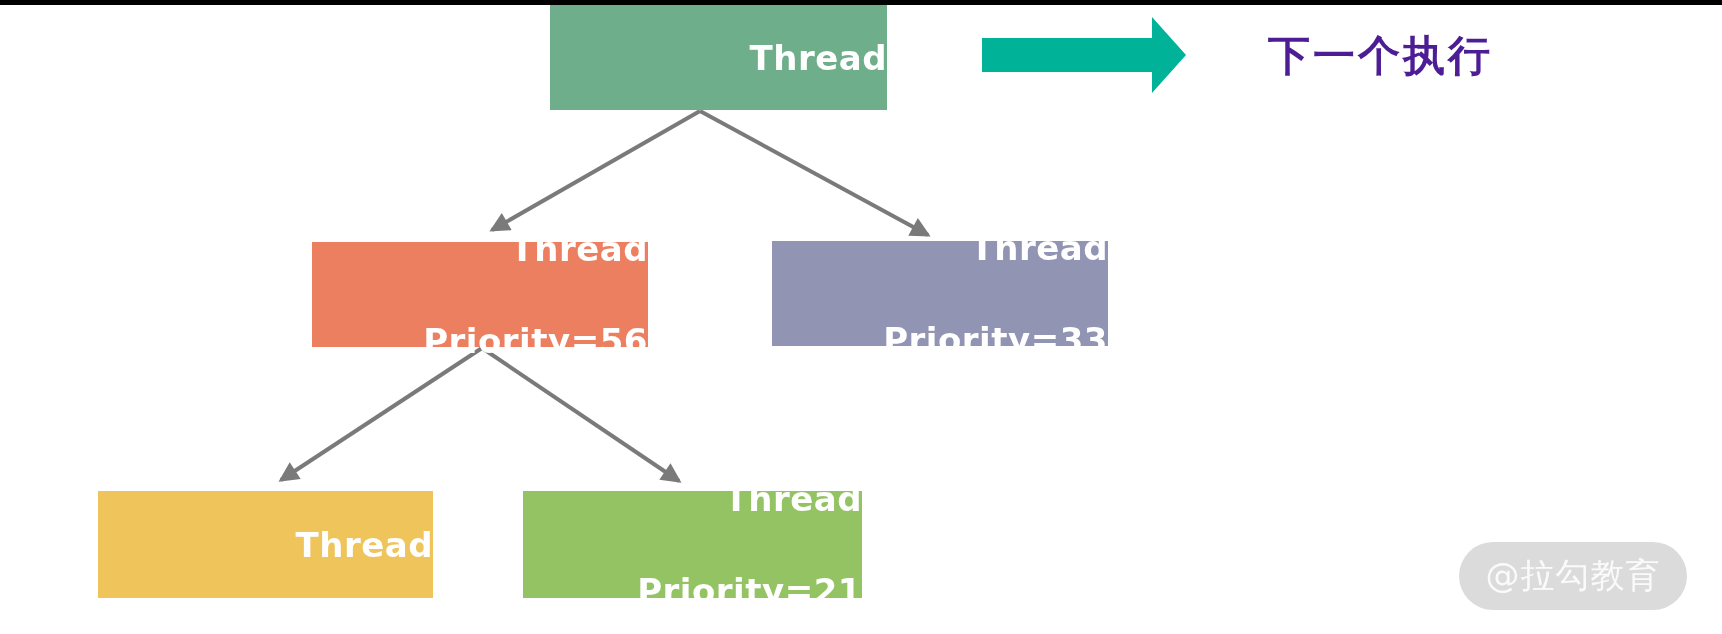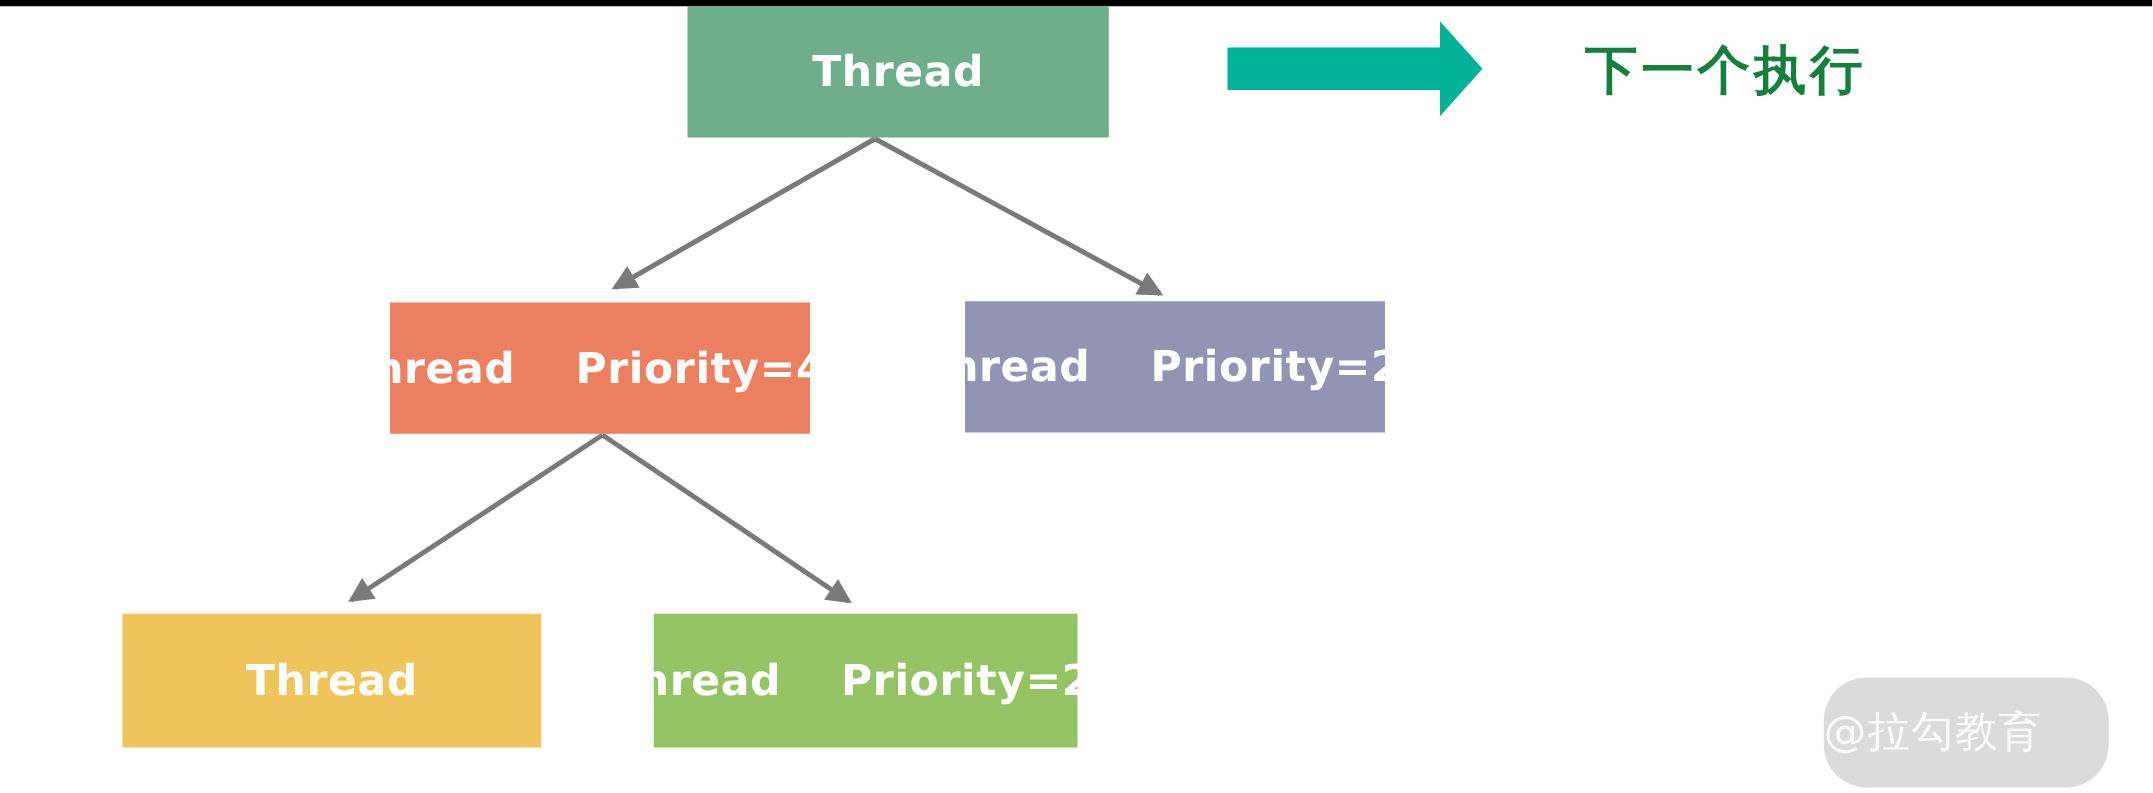--- a/index.html
+++ b/index.html
@@ -16,21 +16,22 @@
     overflow: hidden;
   }
   .top-bar {
     position: absolute;
     left: 0; top: 0;
     width: 1722px; height: 5px;
   }
   .node {
     position: absolute;
     display: flex;
-    align-items: center;
+    flex-direction: column;
+    align-items: flex-end;
     justify-content: center;
     color: #ffffff;
     font-weight: 700;
     font-size: 34px;
     line-height: 44px;
     text-align: center;
     letter-spacing: 0.5px;
     gap: 48px;
   }
   .node-root   { left: 550px; top:   5px; width: 337px; height: 105px; }
@@ -49,25 +50,25 @@
     left: 1268px; top: 28px;
     width: 210px;
     font-size: 42px;
     font-weight: 700;
     letter-spacing: 3px;
     white-space: nowrap;
   }
   .watermark {
     position: absolute;
     left: 1459px; top: 542px;
-    width: 228px; height: 88px;
+    width: 228px; height: 68px;
     border-radius: 34px;
     display: flex;
     align-items: center;
-    justify-content: flex-start;
+    justify-content: center;
     font-size: 34px;
     font-weight: 400;
     letter-spacing: 1px;
   }
 </style>
 </head>
 <body>
 
 <div id="canvas">
 
@@ -84,40 +85,40 @@
     <line x1="482" y1="348" x2="281" y2="480" stroke-width="4" marker-end="url(#arrowhead)" stroke="#7a7a7a"></line>
     <line x1="482" y1="348" x2="679" y2="481" stroke-width="4" marker-end="url(#arrowhead)" stroke="#7a7a7a"></line>
   </svg>
 
   <div class="node node-root" style="background-color: rgb(111, 174, 138);">
     <span>Thread</span>
   </div>
 
   <div class="node node-p56" style="background-color: rgb(236, 127, 96);">
     <span>Thread</span>
-    <span>Priority=43</span>
+    <span>Priority=56</span>
   </div>
 
   <div class="node node-p33" style="background-color: rgb(145, 148, 179);">
     <span>Thread</span>
-    <span>Priority=24</span>
+    <span>Priority=33</span>
   </div>
 
   <div class="node node-p12" style="background-color: rgb(238, 196, 91);">
     <span>Thread</span>
   </div>
 
   <div class="node node-p27" style="background-color: rgb(148, 195, 100);">
     <span>Thread</span>
     <span>Priority=21</span>
   </div>
 
   <svg style="position:absolute; left:0; top:0; pointer-events:none;" width="1722" height="634" viewBox="0 0 1722 634" xmlns="http://www.w3.org/2000/svg">
     <polygon points="982,38 1152,38 1152,17 1186,55 1152,93 1152,72 982,72" fill="#00b398"></polygon>
   </svg>
 
-  <div class="legend-label" style="color: #15803d;">下一个执行</div>
+  <div class="legend-label" style="color: #4c1d95;">下一个执行</div>
 
   <div class="watermark" style="background-color: rgb(219, 219, 219); color: rgb(250, 250, 250);">
     <span>@拉勾教育</span>
   </div>
 
 </div>
 
 </body></html>

